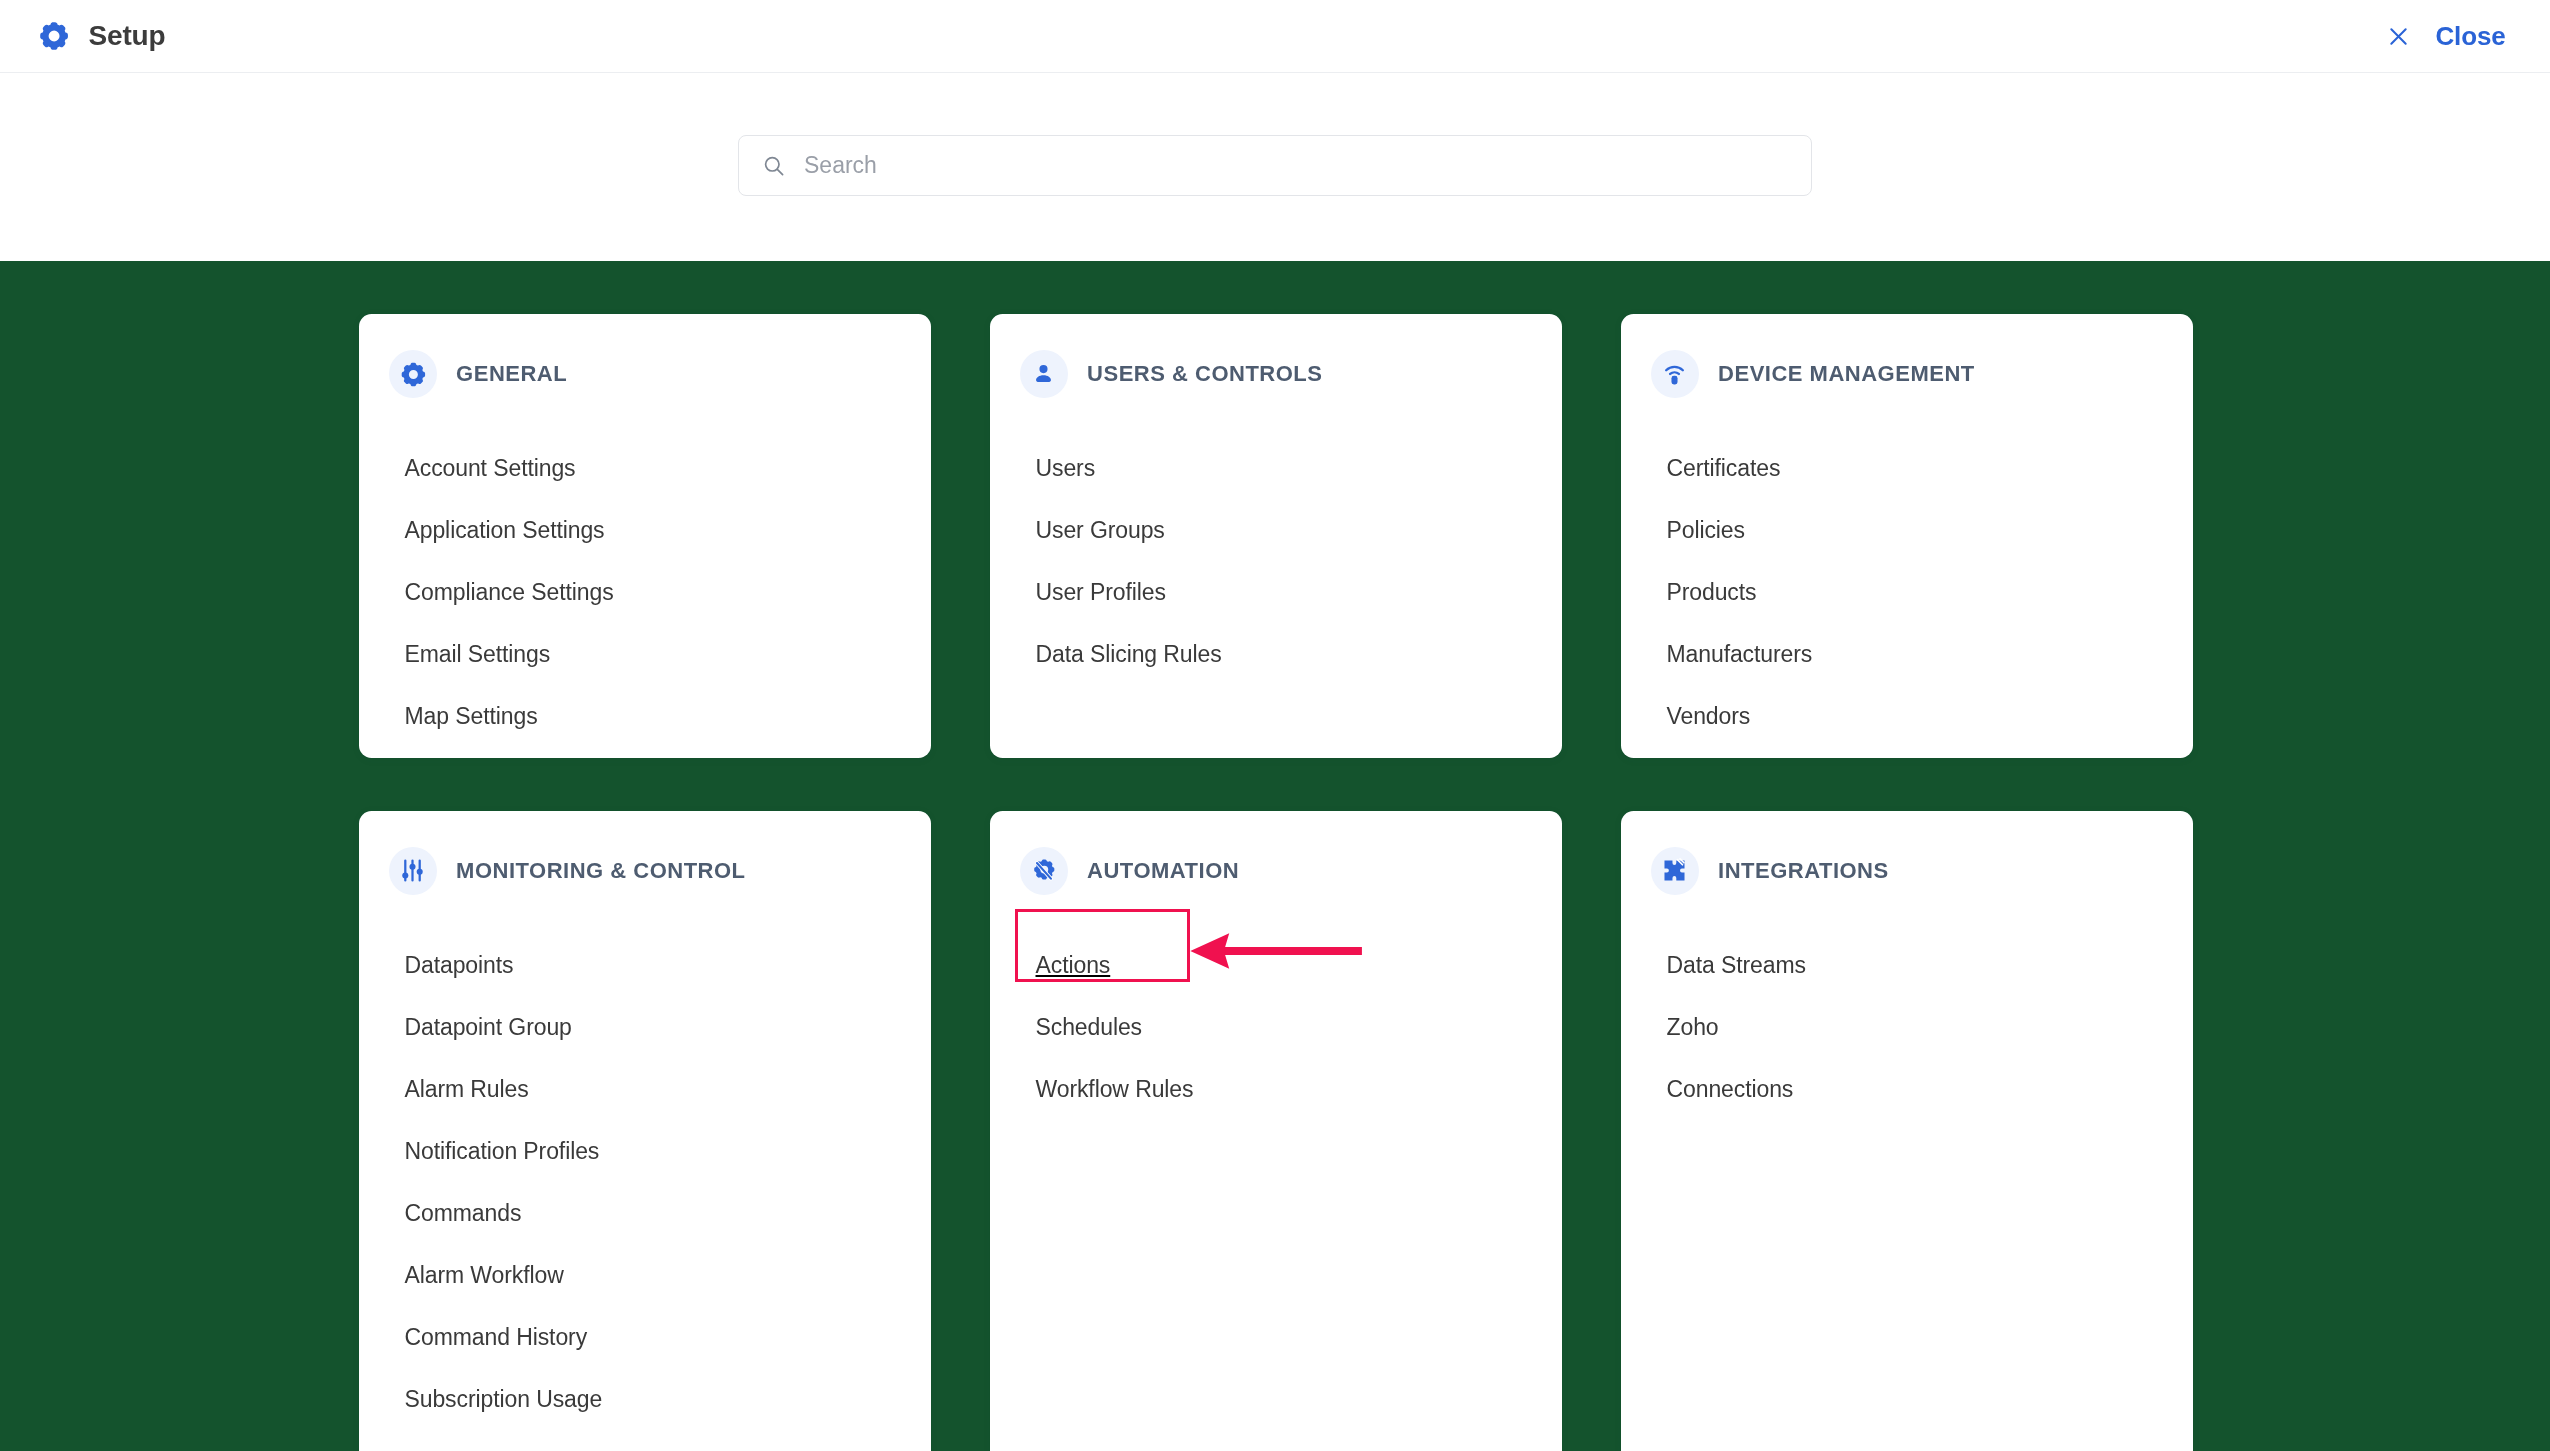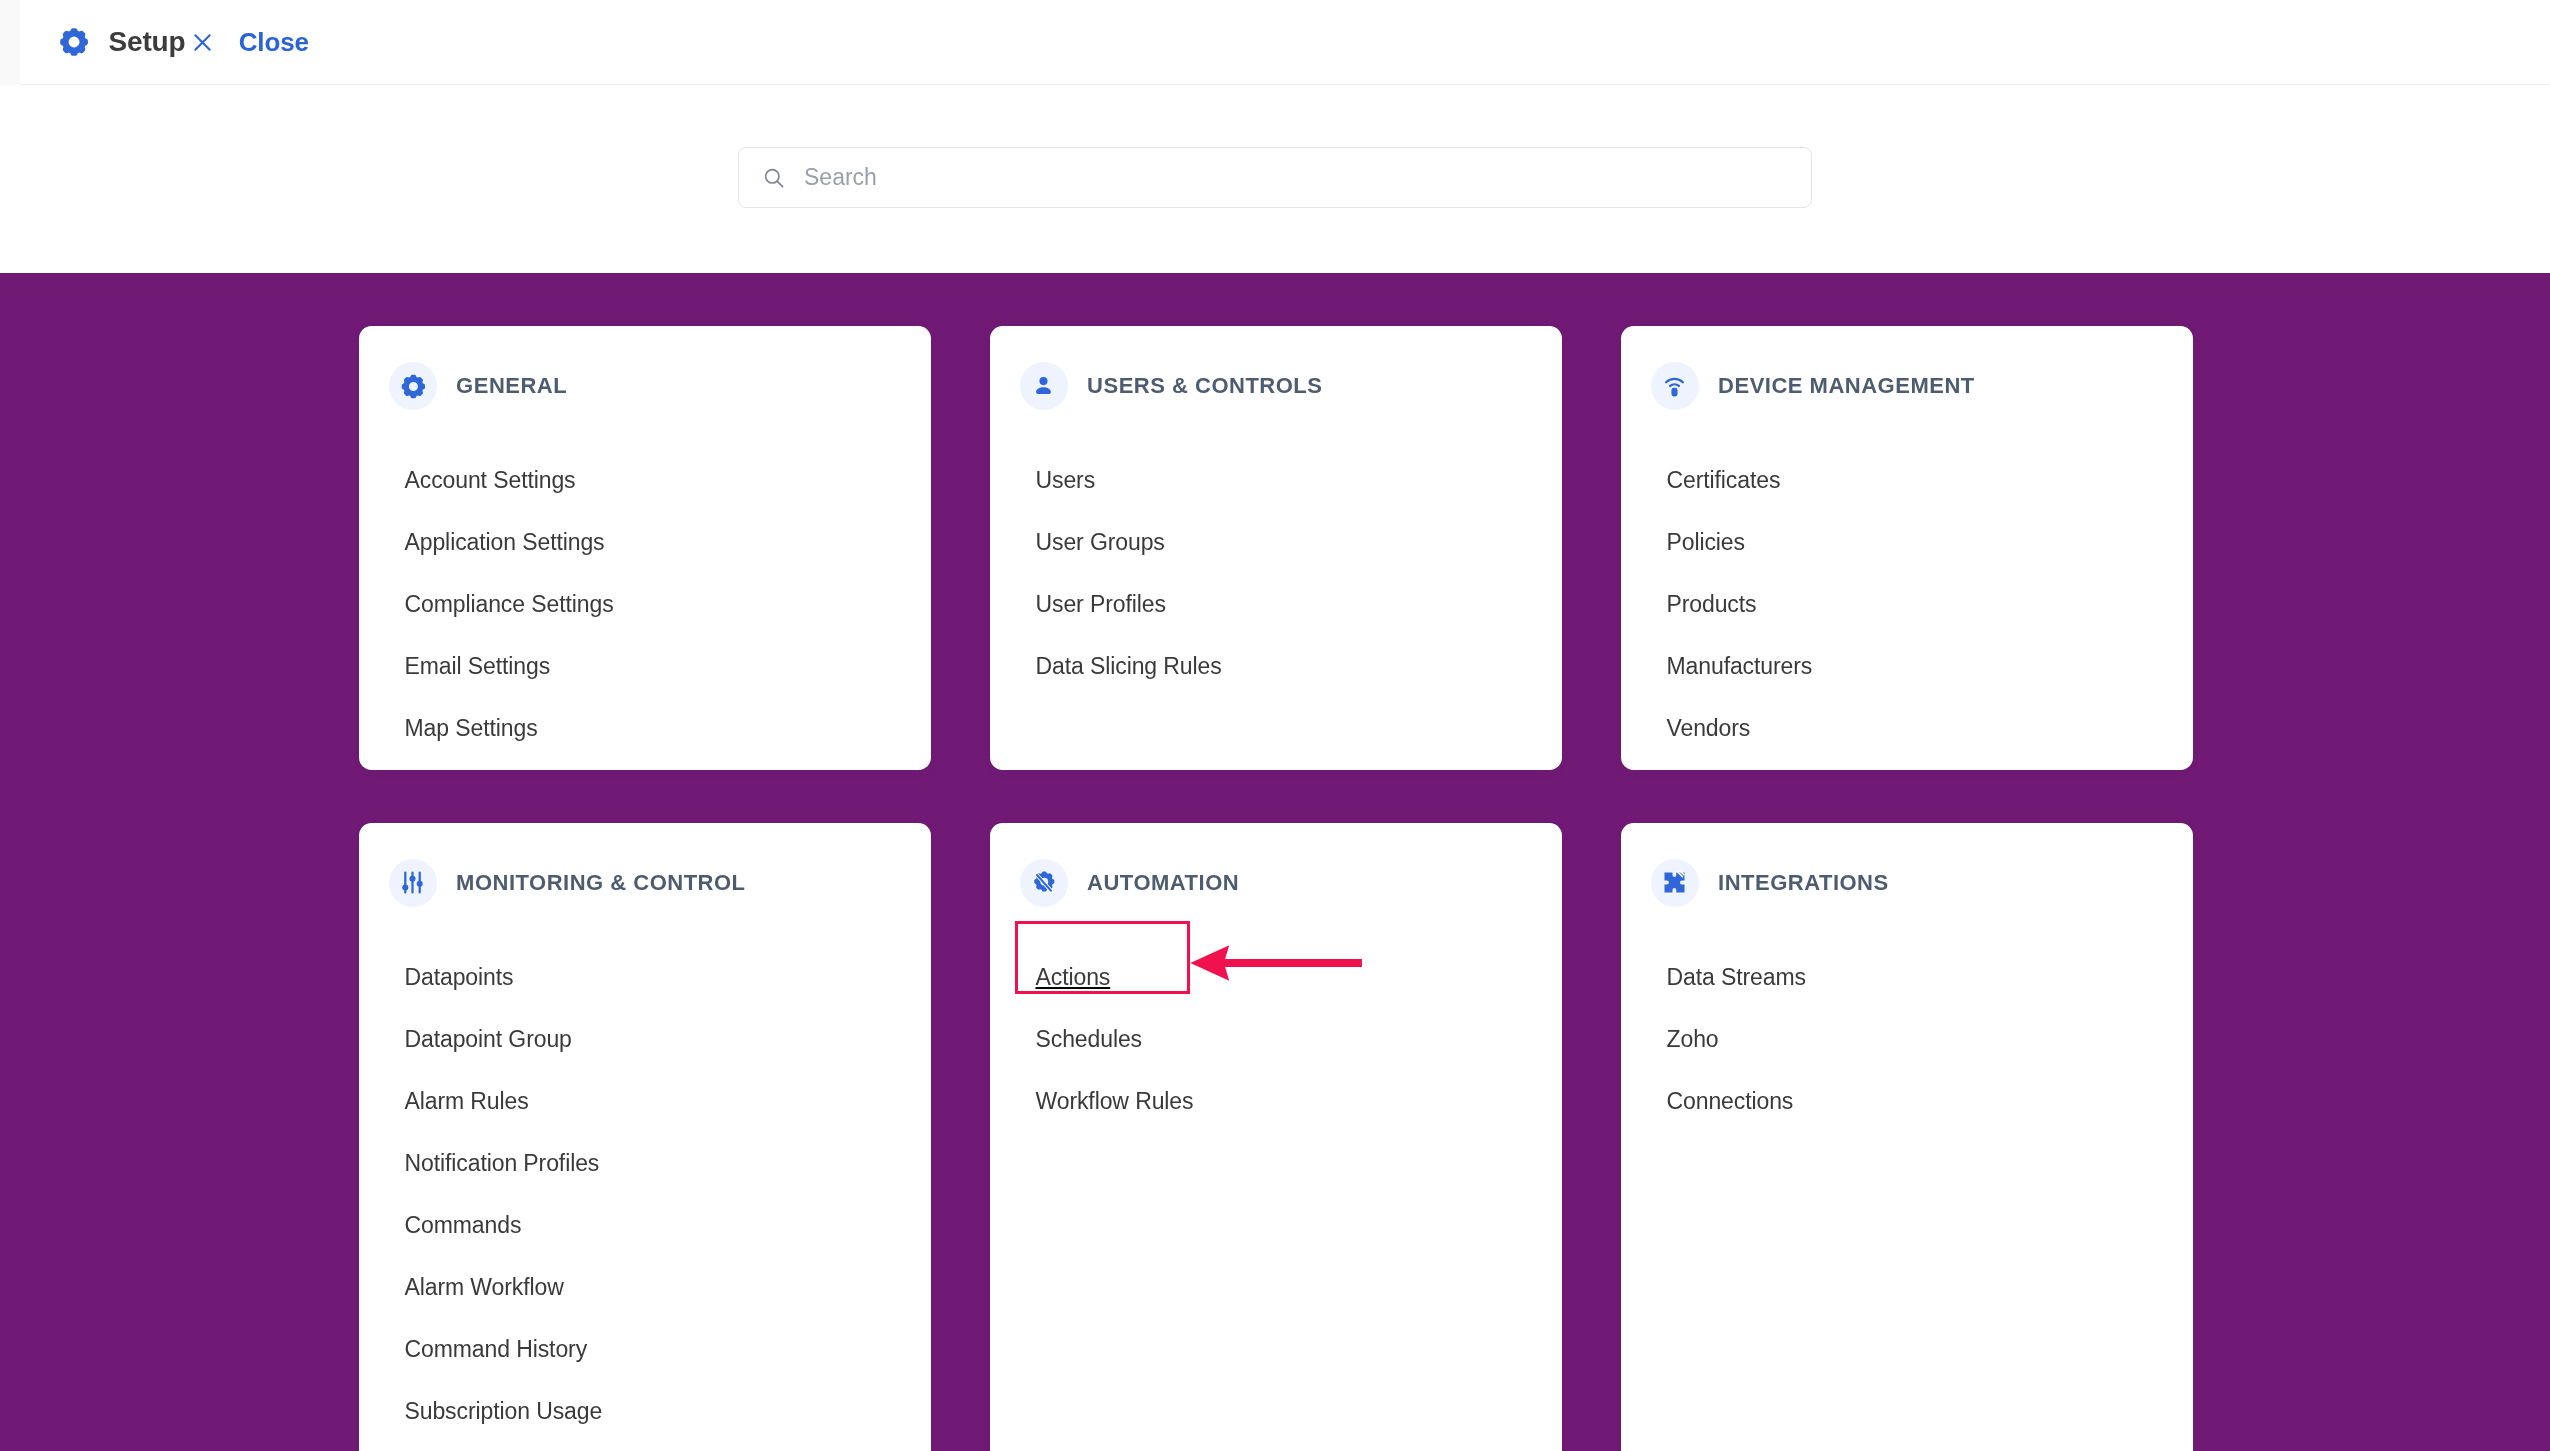--- a/index.html
+++ b/index.html
@@ -11,27 +11,27 @@
   }
 
   body {
     font-family: "Liberation Sans", sans-serif;
     background: #f9f9fa;
     -webkit-font-smoothing: antialiased;
   }
 
   
   .app-header {
-    height: 85px;
+    height: 73px;
     background: #ffffff;
     border-bottom: 1.8px solid #eceef1;
     display: flex;
     align-items: center;
+    justify-content: space-between;
     padding: 0 39px 0 37px;
-    margin-left: 20px;
   }
 
   .header-left {
     display: flex;
     align-items: center;
     gap: 19.6px;
   }
 
   .setup-gear {
     width: 32px;
@@ -105,21 +105,21 @@
     outline: none;
     font-family: inherit;
     font-size: 23px;
     color: #3c3c3c;
     background: transparent;
   }
   .search-input::placeholder { color: #9a9fa8; }
 
   
   .grid-region {
-    background: #701a75;
+    background: #14532d;
     padding: 53px 0 0 0;
     height: calc(1451px - 73px - 188px);
   }
 
   .card-grid {
     width: 1833px;
     margin: 0 auto;
     display: grid;
     grid-template-columns: repeat(3, 572px);
     gap: 53px 59px;

